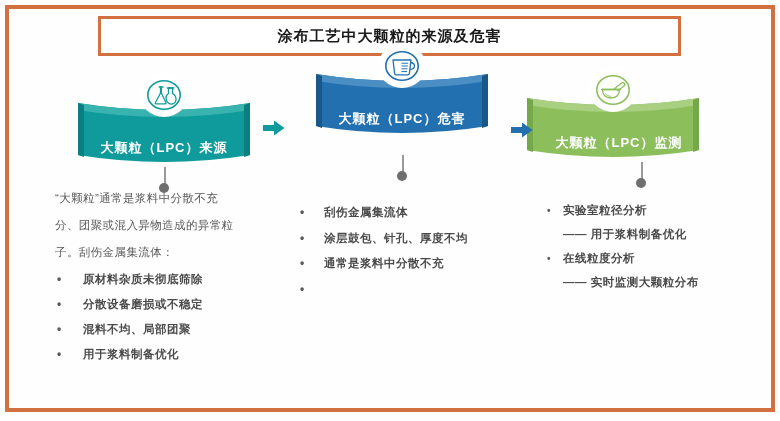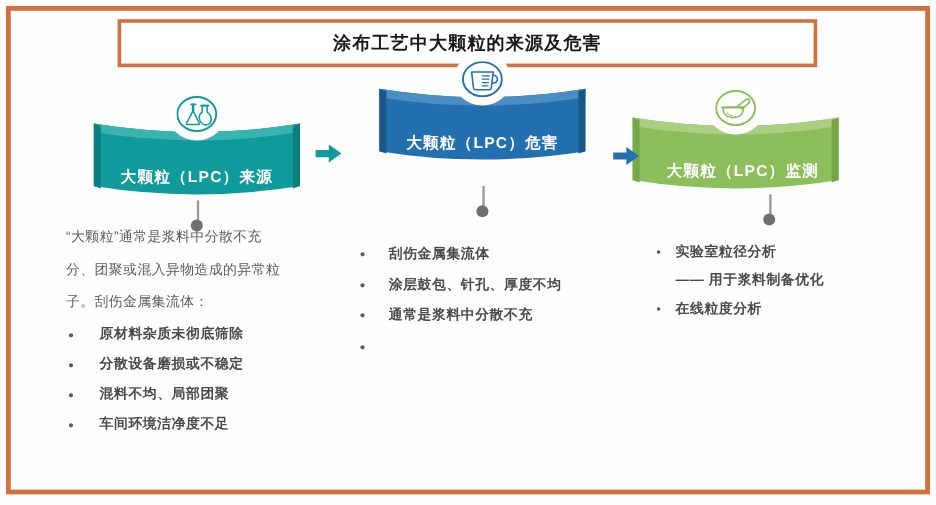--- a/index.html
+++ b/index.html
@@ -284,34 +284,35 @@
   </div>
 
   <div class="column" id="col-source">
     <p class="para">“大颗粒”通常是浆料中分散不充</p>
     <p class="para">分、团聚或混入异物造成的异常粒</p>
     <p class="para">子。刮伤金属集流体：</p>
     <ul class="bullets">
       <li><span class="bullet-mark">•</span><span>原材料杂质未彻底筛除</span></li>
       <li><span class="bullet-mark">•</span><span>分散设备磨损或不稳定</span></li>
       <li><span class="bullet-mark">•</span><span>混料不均、局部团聚</span></li>
-      <li><span class="bullet-mark">•</span><span>车间环境洁净度不足</span></li>
+      <li><span class="bullet-mark">•</span><span>用于浆料制备优化</span></li>
     </ul>
   </div>
 
   <div class="column" id="col-harm">
     <ul class="bullets">
       <li><span class="bullet-mark">•</span><span>刮伤金属集流体</span></li>
       <li><span class="bullet-mark">•</span><span>涂层鼓包、针孔、厚度不均</span></li>
       <li><span class="bullet-mark">•</span><span>通常是浆料中分散不充</span></li>
       <li><span class="bullet-mark">•</span></li>
     </ul>
   </div>
 
   <div class="column" id="col-monitor">
     <ul class="bullets">
       <li><span class="bullet-mark">•</span><span>实验室粒径分析</span></li>
       <li class="sub-note">—— 用于浆料制备优化</li>
       <li><span class="bullet-mark">•</span><span>在线粒度分析</span></li>
+      <li class="sub-note">—— 实时监测大颗粒分布</li>
     </ul>
   </div>
 
 </div>
 
 </body></html>

